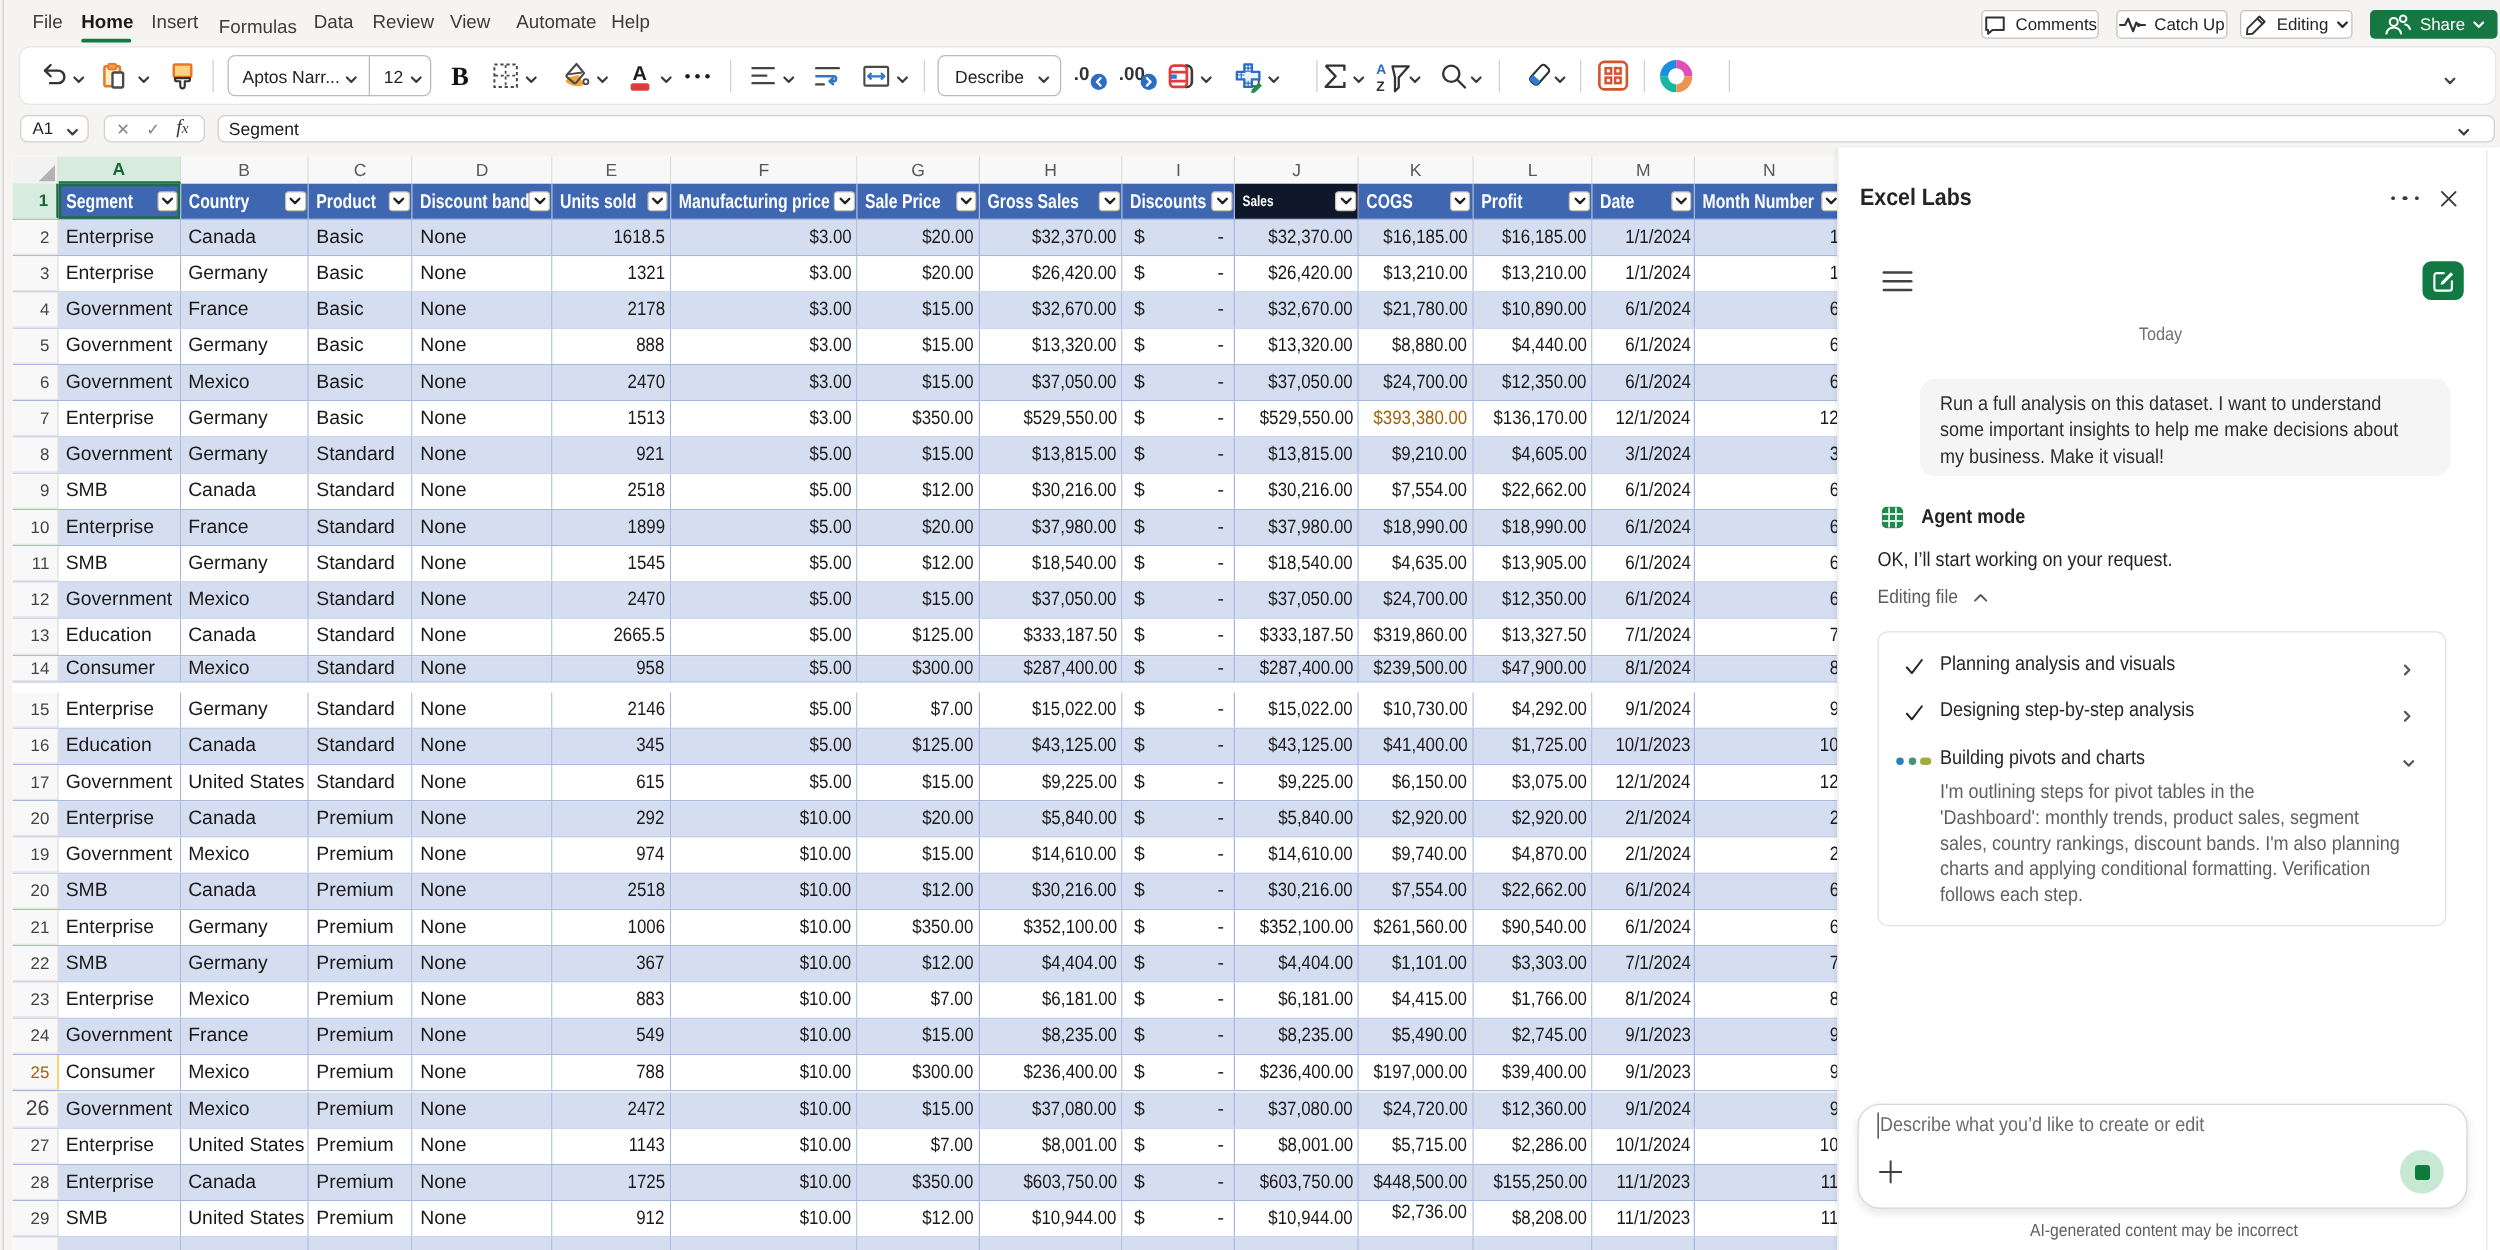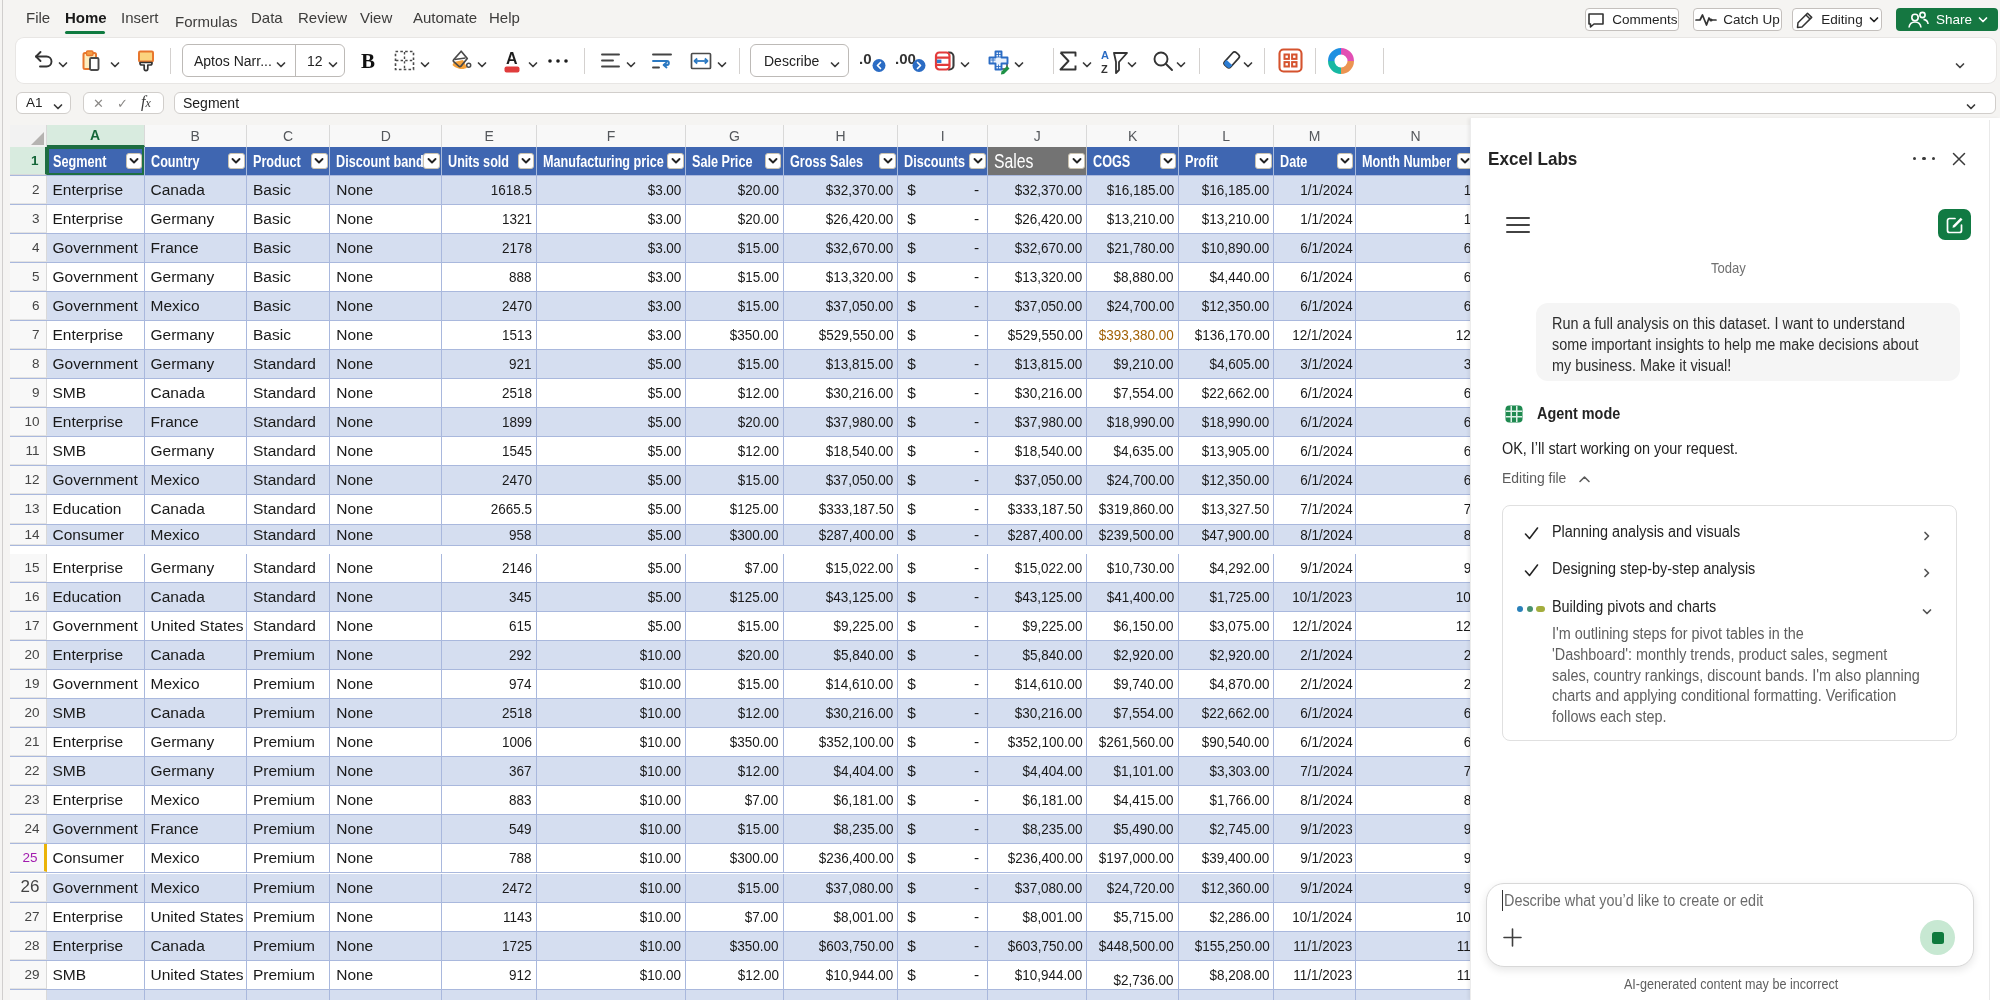--- a/index.html
+++ b/index.html
@@ -365,21 +365,21 @@
           <svg width="10" height="10" viewBox="0 0 10 10">
             <path d="m1.5 3 3.5 3.5L8.5 3" fill="none" stroke="#222" stroke-width="1.9" stroke-linecap="round" stroke-linejoin="round"></path>
           </svg>
         </span></div>
 <div class="cell" style="position:relative;width:90px;height:100%;background:#3f66b1;border-right:1px solid rgba(255,255,255,0.55);color:#fff;font-weight:bold;font-size:16px;line-height:29.08px;padding-left:6px;">
 <span class="hscale">Discounts</span><span style="position:absolute;right:1.5px;top:50%;margin-top:-8px;width:16.5px;height:16.5px;background:#fff;border:1px solid #cbc3b0;border-radius:3px;display:flex;align-items:center;justify-content:center;">
           <svg width="10" height="10" viewBox="0 0 10 10">
             <path d="m1.5 3 3.5 3.5L8.5 3" fill="none" stroke="#222" stroke-width="1.9" stroke-linecap="round" stroke-linejoin="round"></path>
           </svg>
         </span></div>
-<div class="cell" style="position:relative;width:99px;height:100%;background:#737373;border-right:1px solid rgba(255,255,255,0.55);color:#fff;font-weight:normal;font-size:20px;line-height:29.08px;padding-left:6px;">
+<div class="cell" style="position:relative;width:99px;height:100%;background:#0f172a;border-right:1px solid rgba(255,255,255,0.55);color:#fff;font-weight:bold;font-size:12px;line-height:29.08px;padding-left:6px;">
 <span class="hscale">Sales</span><span style="position:absolute;right:1.5px;top:50%;margin-top:-8px;width:16.5px;height:16.5px;background:#fff;border:1px solid #cbc3b0;border-radius:3px;display:flex;align-items:center;justify-content:center;">
           <svg width="10" height="10" viewBox="0 0 10 10">
             <path d="m1.5 3 3.5 3.5L8.5 3" fill="none" stroke="#222" stroke-width="1.9" stroke-linecap="round" stroke-linejoin="round"></path>
           </svg>
         </span></div>
 <div class="cell" style="position:relative;width:91.5px;height:100%;background:#3f66b1;border-right:1px solid rgba(255,255,255,0.55);color:#fff;font-weight:bold;font-size:16px;line-height:29.08px;padding-left:6px;">
 <span class="hscale">COGS</span><span style="position:absolute;right:1.5px;top:50%;margin-top:-8px;width:16.5px;height:16.5px;background:#fff;border:1px solid #cbc3b0;border-radius:3px;display:flex;align-items:center;justify-content:center;">
           <svg width="10" height="10" viewBox="0 0 10 10">
             <path d="m1.5 3 3.5 3.5L8.5 3" fill="none" stroke="#222" stroke-width="1.9" stroke-linecap="round" stroke-linejoin="round"></path>
           </svg>
@@ -1455,21 +1455,21 @@
         <span class="num" style="padding-right:4.5px;">$2,745.00</span>
       </div>
 <div class="cell" style="width:81.6px;height:100%;background:#d5def0;border-right:1px solid #a9b8dd;display:flex;align-items:center;justify-content:flex-end;color:#191919;font-size:15.5px;">
         <span class="num" style="padding-right:3px;">9/1/2023</span>
       </div>
 <div class="cell" style="width:120px;height:100%;background:#d5def0;border-right:1px solid #a9b8dd;display:flex;align-items:center;justify-content:flex-end;color:#191919;font-size:15.5px;">
         <span class="num" style="padding-right:4.5px;">9</span>
       </div>
 </div>
 <div style="position:absolute;left:0;top:719.4200000000001px;width:1470px;height:29.08px;display:flex;border-bottom:1px solid #a9b8dd;box-sizing:border-box;">
-<div style="width:37px;height:100%;background:#f8f8f8;border-right:3px solid #eab308;border-bottom:1px solid #e3e3e3;box-sizing:border-box;color:#a21caf;font-size:13.5px;display:flex;align-items:center;justify-content:flex-end;padding-right:6px;flex:none;">25</div>
+<div style="width:37px;height:100%;background:#f8f8f8;border-right:1px solid #eab308;border-bottom:1px solid #e3e3e3;box-sizing:border-box;color:#a16207;font-size:13.5px;display:flex;align-items:center;justify-content:flex-end;padding-right:6px;flex:none;">25</div>
 <div class="cell" style="width:98px;height:100%;background:#fff;border-right:1px solid #a9b8dd;display:flex;align-items:center;justify-content:flex-start;color:#191919;font-size:15.5px;">
         <span style="padding-left:6px;">Consumer</span>
       </div>
 <div class="cell" style="width:102.5px;height:100%;background:#fff;border-right:1px solid #a9b8dd;display:flex;align-items:center;justify-content:flex-start;color:#191919;font-size:15.5px;">
         <span style="padding-left:6px;">Mexico</span>
       </div>
 <div class="cell" style="width:83.2px;height:100%;background:#fff;border-right:1px solid #a9b8dd;display:flex;align-items:center;justify-content:flex-start;color:#191919;font-size:15.5px;">
         <span style="padding-left:6px;">Premium</span>
       </div>
 <div class="cell" style="width:112.1px;height:100%;background:#fff;border-right:1px solid #a9b8dd;display:flex;align-items:center;justify-content:flex-start;color:#191919;font-size:15.5px;">
@@ -1671,21 +1671,21 @@
 <div class="cell" style="width:114.7px;height:100%;background:#fff;border-right:1px solid #a9b8dd;display:flex;align-items:center;justify-content:flex-end;color:#191919;font-size:15.5px;">
         <span class="num" style="padding-right:4.5px;">$10,944.00</span>
       </div>
 <div class="cell" style="width:90px;height:100%;background:#fff;border-right:1px solid #a9b8dd;display:flex;align-items:center;justify-content:flex-start;color:#191919;font-size:15.5px;">
         <span style="padding-left:9px;">$</span>
         <span style="margin-left:auto;padding-right:8px;">-</span>
       </div>
 <div class="cell" style="width:99px;height:100%;background:#fff;border-right:1px solid #a9b8dd;display:flex;align-items:center;justify-content:flex-end;color:#191919;font-size:15.5px;">
         <span class="num" style="padding-right:4.5px;">$10,944.00</span>
       </div>
-<div class="cell" style="width:91.5px;height:100%;background:#fff;border-right:1px solid #a9b8dd;display:flex;align-items:flex-end;justify-content:flex-end;color:#191919;font-size:15.5px;">
+<div class="cell" style="width:91.5px;height:100%;background:#fff;border-right:1px solid #a9b8dd;display:flex;align-items:flex-start;justify-content:flex-end;color:#191919;font-size:15.5px;">
         <span class="num" style="padding-right:4.5px;">$2,736.00</span>
       </div>
 <div class="cell" style="width:95.6px;height:100%;background:#fff;border-right:1px solid #a9b8dd;display:flex;align-items:center;justify-content:flex-end;color:#191919;font-size:15.5px;">
         <span class="num" style="padding-right:4.5px;">$8,208.00</span>
       </div>
 <div class="cell" style="width:81.6px;height:100%;background:#fff;border-right:1px solid #a9b8dd;display:flex;align-items:center;justify-content:flex-end;color:#191919;font-size:15.5px;">
         <span class="num" style="padding-right:3px;">11/1/2023</span>
       </div>
 <div class="cell" style="width:120px;height:100%;background:#fff;border-right:1px solid #a9b8dd;display:flex;align-items:center;justify-content:flex-end;color:#191919;font-size:15.5px;">
         <span class="num" style="padding-right:4.5px;">11</span>

